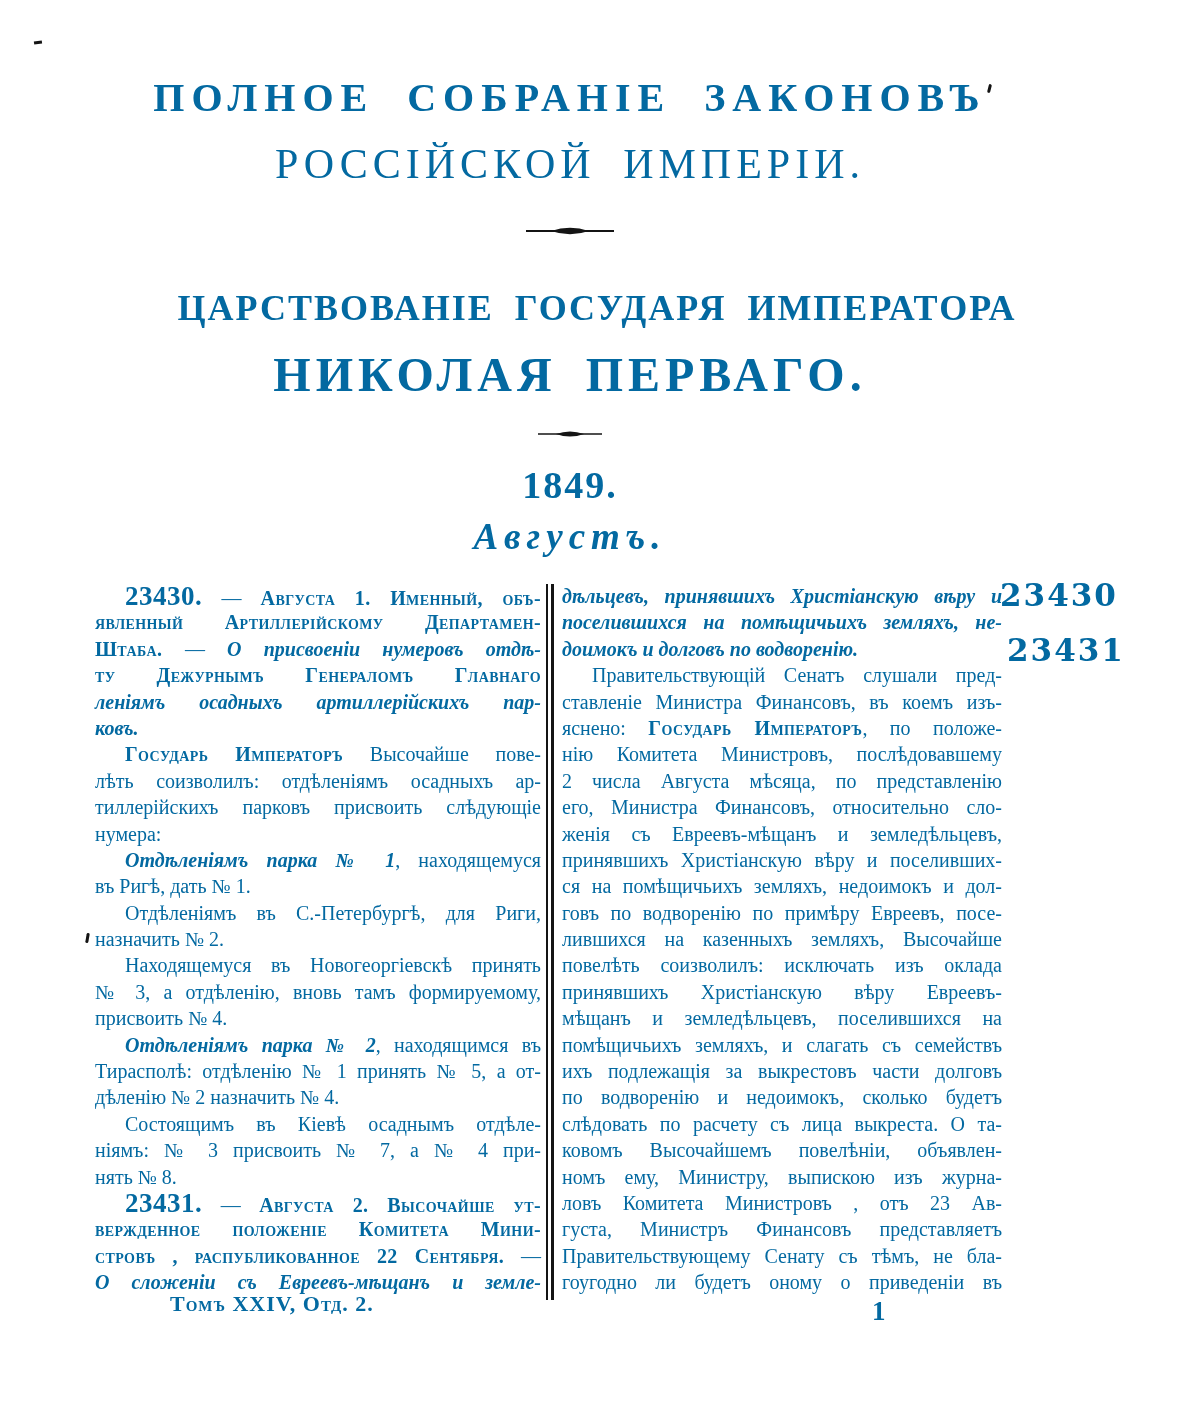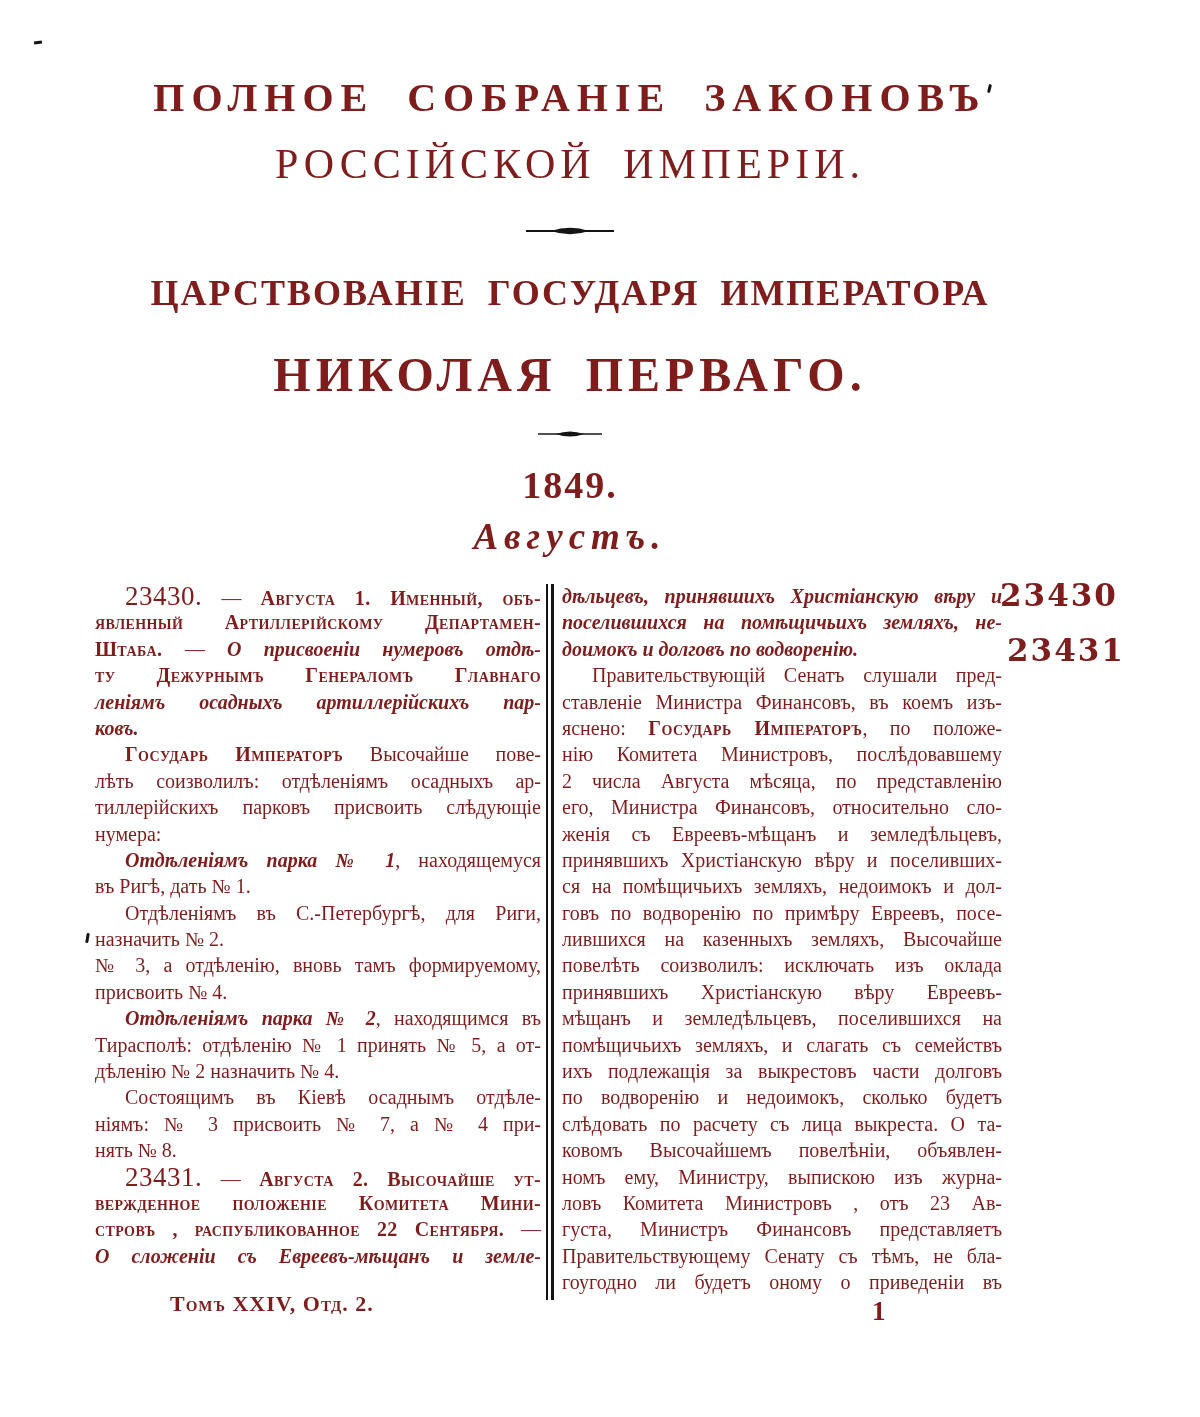--- a/index.html
+++ b/index.html
@@ -1,43 +1,43 @@
 <!DOCTYPE html>
 <html><head>
 <meta charset="utf-8">
 <style>
   html,body{margin:0;padding:0;background:#e8e8e8;}
   .page{
     position:relative;width:1200px;height:1417px;margin:0 auto;
-    background:#ffffff;color:#7f1d1d;overflow:hidden;
+    background:#ffffff;color:#0369a1;overflow:hidden;
     font-family:"Liberation Serif","DejaVu Serif",serif;
   }
   
   .hdr{position:absolute;left:0;width:1140px;text-align:center;white-space:nowrap;}
   .title1{top:74px;font-size:40px;font-weight:700;letter-spacing:7px;word-spacing:16px;}
   .title2{top:140px;font-size:42px;font-weight:400;letter-spacing:5px;word-spacing:12px;}
   .orn1{top:221px;}
   .orn2{top:424px;}
-  .reign1{top:272px;font-size:36px;font-weight:700;letter-spacing:2px;word-spacing:10px;}
+  .reign1{top:287px;font-size:36px;font-weight:700;letter-spacing:2px;word-spacing:10px;padding-left:27px;}
   .reign2{top:347px;font-size:48px;font-weight:800;letter-spacing:5px;word-spacing:12px;}
   .year{top:463px;font-size:38px;font-weight:800;letter-spacing:2px;}
   .month{top:515px;font-size:37px;font-style:italic;font-weight:700;letter-spacing:6px;}
   
   .col{position:absolute;top:583px;font-size:20px;}
   .colL{left:95px;width:446px;}
   .colR{left:562px;width:440px;}
   .line{
     line-height:26.4px;height:26.4px;
     text-align:justify;text-align-last:justify;
   }
   .line.end{text-align-last:left;}
   .line.indent{text-indent:30px;}
   .sc{font-variant:small-caps;font-weight:600;letter-spacing:.4px;}
   .it{font-style:italic;font-weight:600;margin-top:16px;}
-  .num{font-size:27px;font-weight:400;line-height:1;letter-spacing:.5px;}
+  .num{font-size:27px;font-weight:700;line-height:1;letter-spacing:.5px;}
   
   .divider{
     position:absolute;left:546px;top:584px;height:716px;width:3px;
     border-left:2px solid #141414;border-right:3px solid #141414;
   }
   
   .margin-num{
     position:absolute;font-family:"DejaVu Serif","Liberation Serif",serif;
     font-size:31px;font-weight:800;letter-spacing:2px;
   }
@@ -90,20 +90,21 @@
       <div class="line"><span class="it">леніямъ осадныхъ артиллерійскихъ пар-</span></div>
       <div class="line end"><span class="it">ковъ.</span></div>
       <div class="line indent"><span class="sc">Государь Императоръ</span><span> Высочайше пове-</span></div>
       <div class="line"><span>лѣть соизволилъ: отдѣленіямъ осадныхъ ар-</span></div>
       <div class="line"><span>тиллерійскихъ парковъ присвоить слѣдующіе</span></div>
       <div class="line end"><span>нумера:</span></div>
       <div class="line indent"><span class="it">Отдѣленіямъ парка № 1</span><span>, находящемуся</span></div>
       <div class="line end"><span>въ Ригѣ, дать № 1.</span></div>
       <div class="line indent"><span>Отдѣленіямъ въ С.-Петербургѣ, для Риги,</span></div>
       <div class="line end"><span>назначить № 2.</span></div>
+      <div class="line indent"><span>Находящемуся въ Новогеоргіевскѣ принять</span></div>
       <div class="line"><span>№ 3, а отдѣленію, вновь тамъ формируемому,</span></div>
       <div class="line end"><span>присвоить № 4.</span></div>
       <div class="line indent"><span class="it">Отдѣленіямъ парка № 2</span><span>, находящимся въ</span></div>
       <div class="line"><span>Тирасполѣ: отдѣленію № 1 принять № 5, а от-</span></div>
       <div class="line end"><span>дѣленію № 2 назначить № 4.</span></div>
       <div class="line indent"><span>Состоящимъ въ Кіевѣ осаднымъ отдѣле-</span></div>
       <div class="line"><span>ніямъ: № 3 присвоить № 7, а № 4 при-</span></div>
       <div class="line end"><span>нять № 8.</span></div>
       <div class="line indent"><span class="num">23431.</span><span> — </span><span class="sc">Августа 2. Высочайше ут-</span></div>
       <div class="line"><span class="sc">вержденное положеніе Комитета Мини-</span></div>

